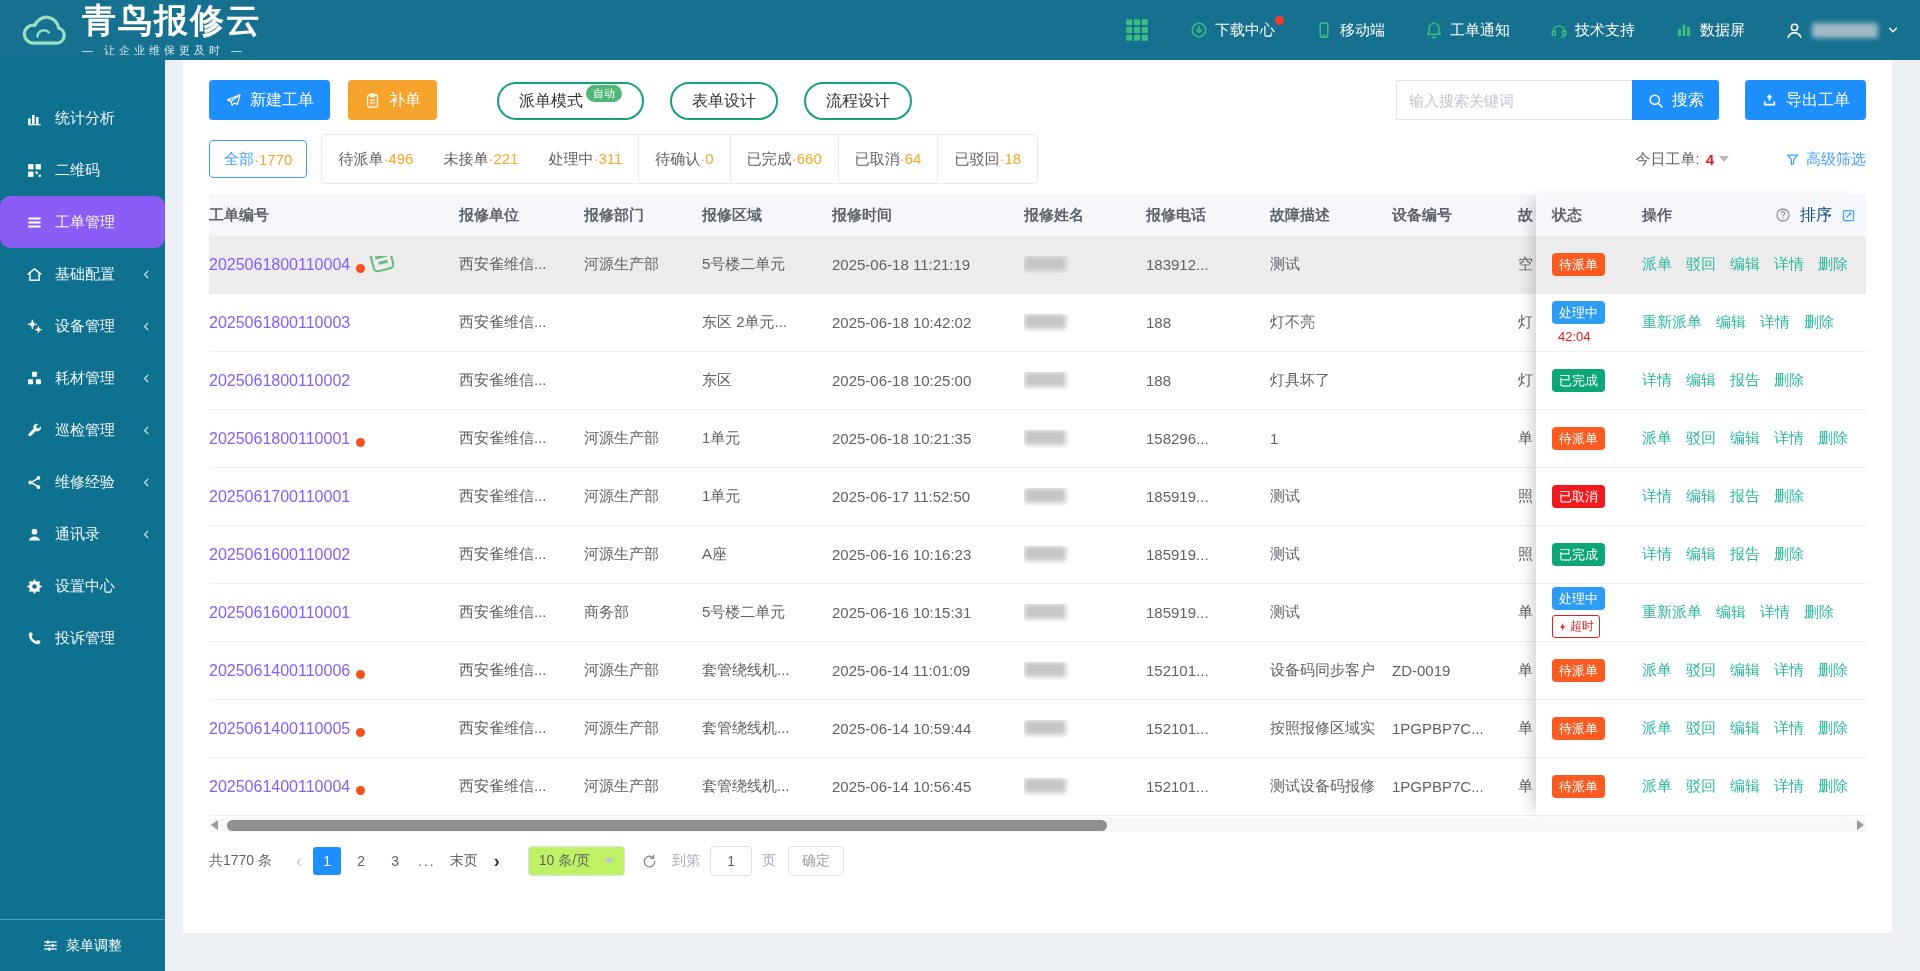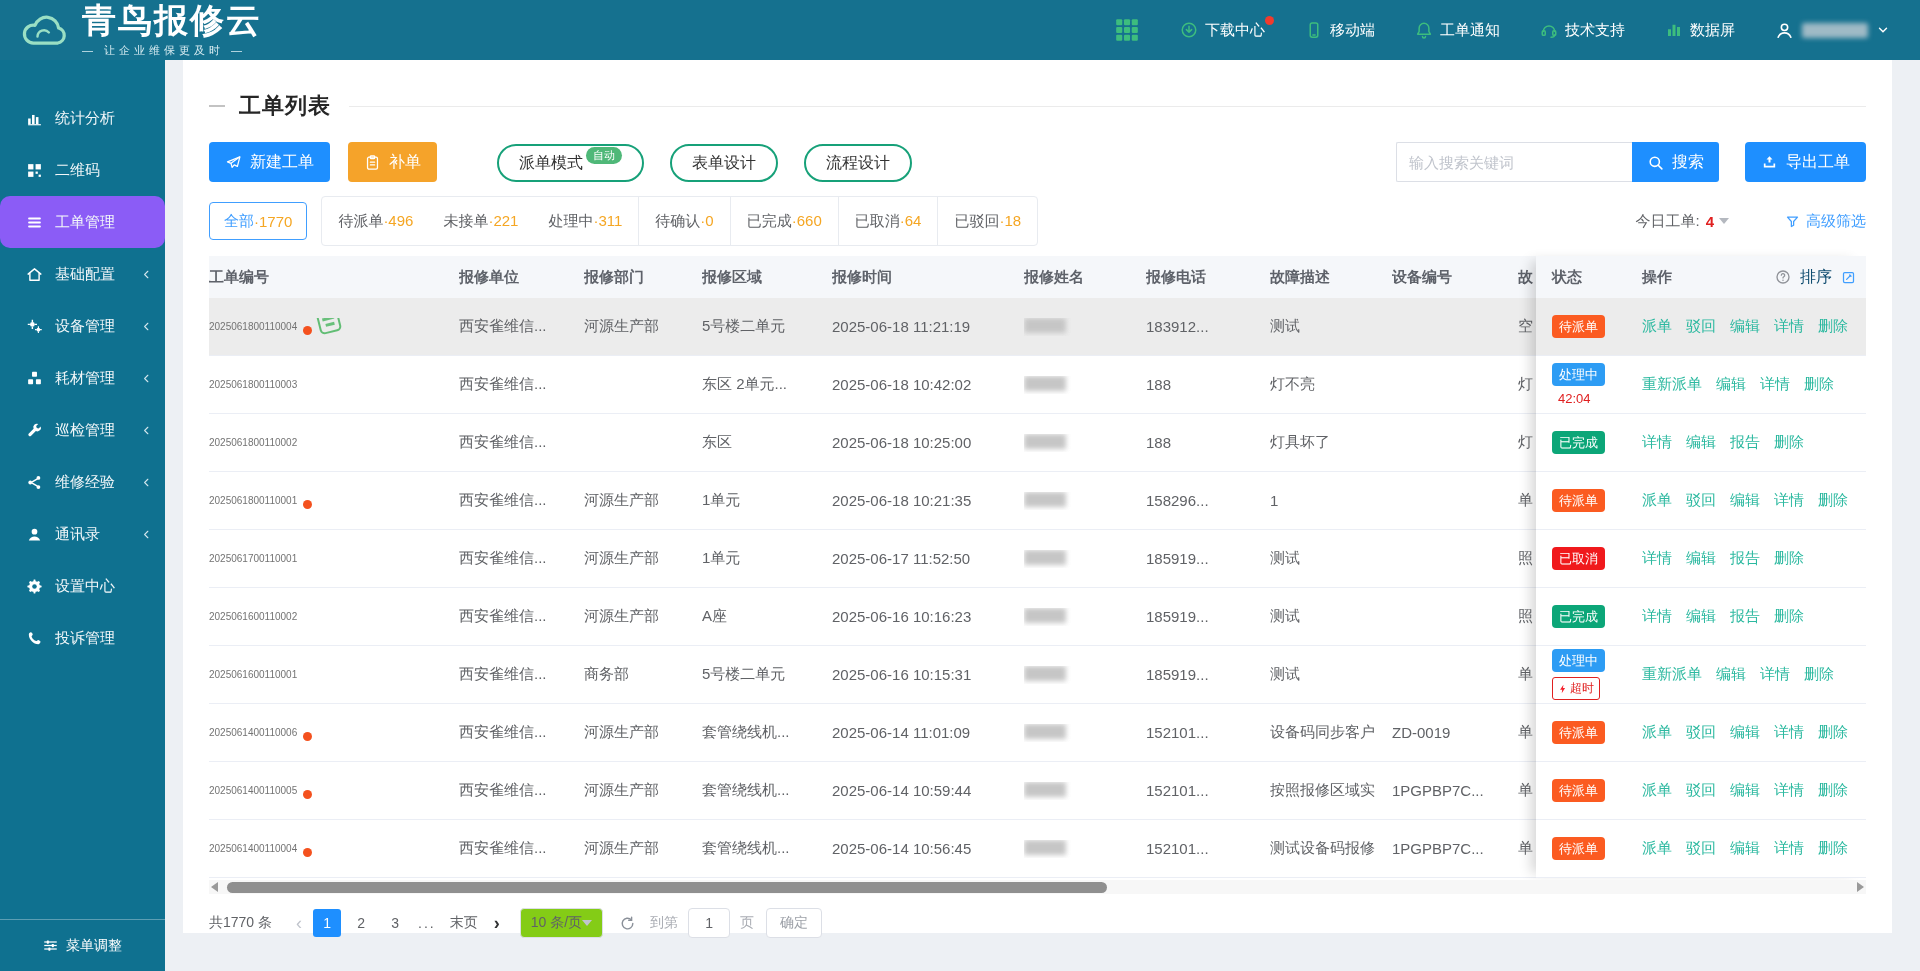--- a/index.html
+++ b/index.html
@@ -8,21 +8,21 @@
   svg { display:block; }
   a { text-decoration:none; cursor:pointer; }
 
   
   .topbar { position:absolute; top:0; left:0; right:0; height:60px; background:#15718F;
     display:flex; align-items:center; z-index:20; }
   .logo { display:flex; align-items:center; gap:12px; padding-left:18px; width:340px; }
   .logo-cloud svg { width:52px; height:38px; }
   .logo-t1 { font-size:34px; font-weight:bold; color:#fff; letter-spacing:2px; line-height:1.1; }
   .logo-t2 { font-size:11px; color:#D9EDF2; letter-spacing:4px; margin-top:3px; }
-  .top-right { margin-left:auto; display:flex; align-items:center; gap:40px; padding-right:30px; }
+  .top-right { margin-left:auto; display:flex; align-items:center; gap:40px; padding-right:20px; }
   .grid-i { color:#3DBD7E; cursor:pointer; }
   .grid-i svg { width:26px; height:26px; }
   .top-item { display:flex; align-items:center; gap:7px; color:#fff; font-size:15px;
     position:relative; cursor:pointer; white-space:nowrap; }
   .top-item .i { color:#3DBD7E; }
   .top-item .i svg { width:18px; height:18px; }
   .reddot { position:absolute; top:-5px; right:-9px; width:9px; height:9px; border-radius:50%; background:#F03B2D; }
   .user-item { display:flex; align-items:center; gap:8px; color:#fff; cursor:pointer; }
   .user-item .i svg { width:19px; height:19px; color:#fff; }
   .user-blur { width:66px; height:15px; background:#9FBAC6; filter:blur(2.5px); border-radius:2px; }
@@ -99,21 +99,21 @@
     font-size:15px; color:#5E626A; font-weight:bold; }
   .trow { display:flex; align-items:center; height:58px; background:#fff;
     border-bottom:1px solid #EBEEF5; font-size:15px; color:#606266; }
   .trow.hl { background:#ECECEC; }
   .td { padding-right:8px; overflow:hidden; white-space:nowrap; }
   .cw0 { width:250px; display:flex; align-items:center; gap:6px; }
   .cw1 { width:125px; } .cw2 { width:118px; } .cw3 { width:130px; }
   .cw4 { width:192px; } .cw5 { width:122px; } .cw6 { width:124px; }
   .cw7 { width:122px; } .cw8 { width:126px; }
   .cw9 { flex:1; overflow:hidden; padding-right:0; }
-  .olink { color:#737373; font-size:10px; }
+  .olink { color:#8b5cf6; font-size:16px; }
   .rdot { width:9px; height:9px; border-radius:50%; background:#F4511E; flex:none; margin-top:8px; }
   .stamp { width:22px; height:22px; border:2px solid rgba(62,178,86,.8); border-radius:5px;
     transform:rotate(-14deg); position:relative; flex:none; margin-top:-10px; }
   .stamp i { position:absolute; left:3px; height:3px; background:rgba(62,178,86,.75); }
   .stamp i:first-child { top:4px; width:12px; }
   .stamp i:last-child { top:10px; width:9px; left:5px; }
   .blur { display:inline-block; width:42px; height:15px; background:#C6C6C6; filter:blur(2.5px); }
 
   
   .right-panel { position:absolute; top:0; right:0; width:330px; background:#fff;
@@ -154,22 +154,22 @@
   .pagination { display:flex; align-items:center; margin-top:14px; font-size:14px; color:#606266; }
   .pg-total { margin-right:16px; }
   .pg-prev { color:#C0C4CC; font-size:18px; padding:0 8px; cursor:pointer; }
   .pg-list { display:flex; }
   .pg-num { min-width:28px; height:28px; display:flex; align-items:center; justify-content:center;
     border-radius:3px; margin:0 3px; cursor:pointer; color:#606266; }
   .pg-num.active { background:#1E8FFF; color:#fff; }
   .pg-ellipsis { padding:0 6px; color:#606266; letter-spacing:2px; }
   .pg-last { padding:0 8px; cursor:pointer; }
   .pg-next { color:#303133; font-size:18px; font-weight:bold; padding:0 8px; cursor:pointer; }
-  .per-page { display:flex; align-items:center; height:30px; padding:0 10px;
-    border:1px solid #DCDFE6; border-radius:4px; margin-left:12px; cursor:pointer; background:#84cc16; }
+  .per-page { display:flex; align-items:center; gap:14px; height:30px; padding:0 10px;
+    border:1px solid #DCDFE6; border-radius:4px; margin-left:20px; cursor:pointer; background:#bef264; }
   .per-page .caret { border-top-color:#C0C4CC; }
   .refresh { margin-left:16px; color:#8A9099; cursor:pointer; }
   .refresh svg { width:17px; height:17px; }
   .goto-text { color:#A9ACB3; margin-left:14px; }
   .goto-input { width:42px; height:30px; border:1px solid #DCDFE6; border-radius:4px;
     text-align:center; font-size:14px; color:#606266; margin-left:10px; outline:none; font-family:inherit; }
   .goto-unit { color:#A9ACB3; margin-left:10px; }
   .confirm { height:30px; padding:0 13px; border:1px solid #DCDFE6; border-radius:4px;
     background:#fff; color:#9DA1A8; font-size:14px; margin-left:12px; cursor:pointer; font-family:inherit; }
 </style>
@@ -424,25 +424,20 @@
           <rect x="8.5" y="15" width="3.4" height="5.2" rx="1"></rect>
         </svg>
     </span>
     <span>菜单调整</span>
   </div>
 </div>
 
 <div class="main">
   <div class="card">
 
-    <div class="title-row">
-      <span class="title-dash"></span>
-      <span class="page-title">工单列表</span>
-      <span class="title-line"></span>
-    </div>
 
     <div class="toolbar">
       <button class="btn btn-blue">
         <span class="i">
           <svg viewBox="0 0 24 24" fill="none" stroke="currentColor" stroke-width="1.8" stroke-linejoin="round">
               <path d="M21 4L3.5 11l5 2.2L10 19l3-3.6 4.5 2.1z"></path>
               <path d="M8.5 13.2L21 4"></path>
             </svg>
         </span>
         <span>新建工单</span>

